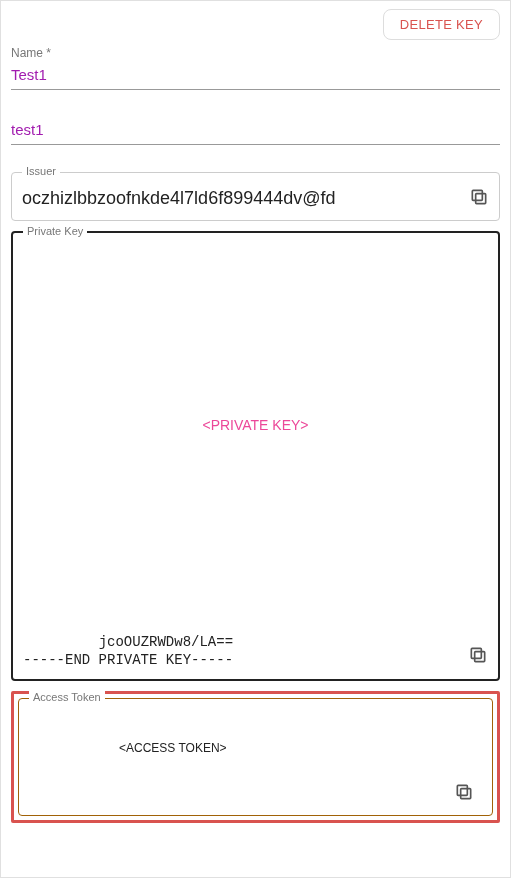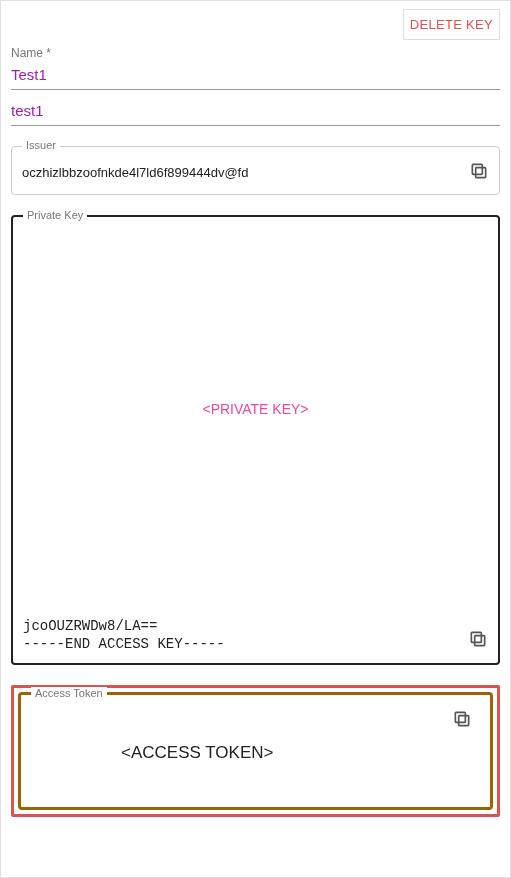--- a/index.html
+++ b/index.html
@@ -15,28 +15,28 @@
     }
     .top-actions {
       display: flex;
       justify-content: flex-end;
       margin-bottom: 4px;
     }
     .delete-btn {
       border: 1px solid #ddd;
       background: #fff;
       color: #d9534f;
-      padding: 7px 6px;
-      border-radius: 0;
+      padding: 7px 16px;
+      border-radius: 8px;
       font-size: 13px;
       letter-spacing: 0.3px;
       cursor: pointer;
     }
     .field {
-      margin: 6px 0 8px 0;
+      margin: 6px 0 27px 0;
     }
     .field-label {
       font-size: 12px;
       color: #777;
       margin-bottom: 2px;
     }
     .underline-input {
       width: 100%;
       border: none;
       border-bottom: 1px solid #999;
@@ -44,42 +44,43 @@
       padding: 4px 0 6px 0;
       background: transparent;
       outline: none;
       color: #a21caf;
     }
     .boxed {
       position: relative;
       border: 1px solid #ccc;
       border-radius: 4px;
       padding: 14px 10px 10px 10px;
-      margin: 20px 0;
+      margin: 10px 0;
     }
     .boxed-dark {
       border: 2px solid #222;
       border-radius: 4px;
+      text-align: right;
     }
     .boxed-legend {
       position: absolute;
       top: -8px;
       left: 10px;
       background: #fff;
       padding: 0 4px;
       font-size: 11px;
       color: #777;
     }
     .issuer-row {
       display: flex;
       align-items: center;
       justify-content: space-between;
     }
     .issuer-text {
-      font-size: 13px;
+      font-size: 18px;
       color: #222;
       word-break: break-all;
     }
     .copy-icon {
       flex-shrink: 0;
       margin-left: 8px;
       cursor: pointer;
       color: #555;
     }
     .private-key-box {
@@ -109,34 +110,34 @@
       line-height: 1.3;
     }
     .highlight-box {
       border: 3px solid #d9534f;
       border-radius: 2px;
       padding: 4px;
       margin-top: 10px;
     }
     .access-token-inner {
       position: relative;
-      border: 3px solid #a16207;
+      border: 1px solid #a16207;
       border-radius: 4px;
       padding: 14px 18px 10px 10px;
       height: 118px;
       display: flex;
-      flex-direction: row;
+      flex-direction: column;
     }
     .at-center {
       flex: 1;
       display: flex;
       align-items: center;
       justify-content: flex-start;
       padding-left: 90px;
-      font-size: 17px;
+      font-size: 12px;
       color: #222;
     }
     .at-bottom {
       display: flex;
       justify-content: flex-end;
     }
   </style>
 </head>
 <body>
 
@@ -165,21 +166,21 @@
     </span>
   </div>
 </div>
 
 <div class="boxed boxed-dark private-key-box">
   <span class="boxed-legend">Private Key</span>
   <div class="pk-center">&lt;PRIVATE KEY&gt;</div>
   <div class="pk-bottom-row">
     <div class="pk-bottom-text">
       <div>jcoOUZRWDw8/LA==</div>
-      <div>-----END ACCESS KEY-----</div>
+      <div>-----END PRIVATE KEY-----</div>
     </div>
     <span class="copy-icon">
       <svg width="20" height="20" viewBox="0 0 24 24" fill="none" stroke="currentColor" stroke-width="2">
         <rect x="8" y="8" width="12" height="12" rx="1"></rect>
         <rect x="4" y="4" width="12" height="12" rx="1"></rect>
       </svg>
     </span>
   </div>
 </div>
 

